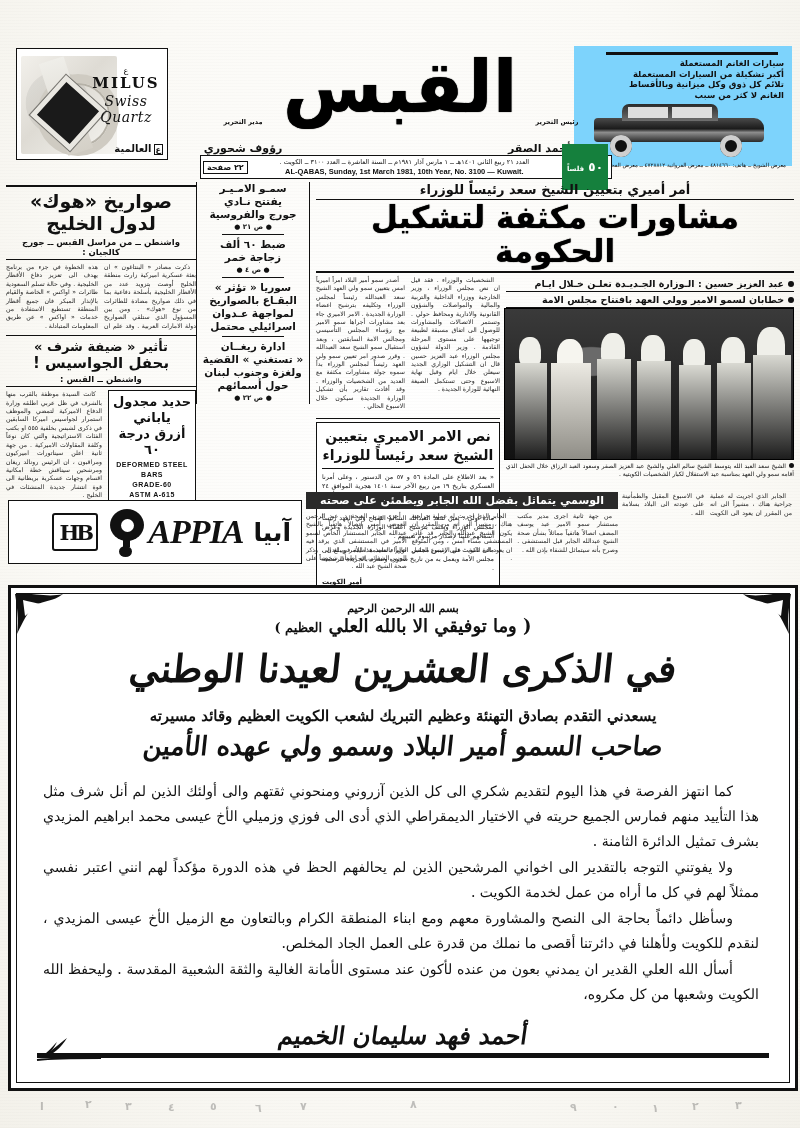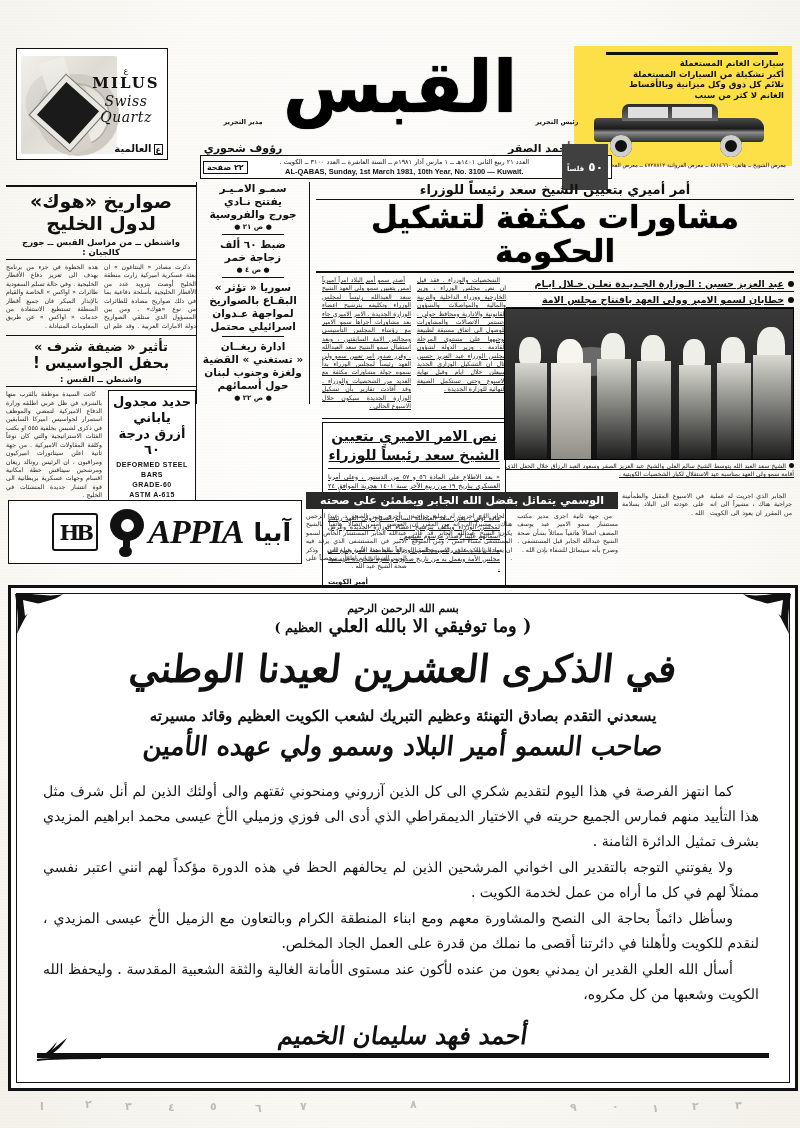--- a/index.html
+++ b/index.html
@@ -50,21 +50,21 @@
   .milus-brand{position:absolute;right:6px;top:18px;text-align:center;width:70px;}
   .milus-o{font-size:8px;line-height:7px;}
   .milus-name{font-family:"DejaVu Serif","Liberation Serif",serif;font-size:15px;letter-spacing:2px;font-weight:600;}
   .milus-sub{font-family:"DejaVu Serif","Liberation Serif",serif;font-style:italic;font-size:14px;letter-spacing:.5px;margin-top:1px;}
   .milus-ar{
     position:absolute;right:4px;bottom:4px;font-size:10px;font-weight:700;direction:rtl;
   }
   .milus-ar .mk{display:inline-block;border:1px solid #111;padding:0 1px;font-size:8px;margin-left:2px;}
 
   .ad-cars{
-    position:absolute;right:8px;top:4px;width:218px;height:120px;background:#fde047;
+    position:absolute;right:8px;top:4px;width:218px;height:120px;background:#7dd3fc;
   }
   .cars-rule{position:absolute;right:14px;top:6px;width:172px;height:3px;background:#111;}
   .cars-lines{position:absolute;right:8px;top:12px;width:196px;text-align:right;direction:rtl;}
   .cars-lines div{font-size:8.5px;font-weight:700;line-height:10.5px;letter-spacing:-.2px;white-space:nowrap;}
   .car-img{
     position:absolute;left:6px;top:58px;width:196px;height:50px;
   }
   .car-body{
     position:absolute;left:14px;top:14px;width:170px;height:24px;
     background:linear-gradient(180deg,#4a4a4a 0%,#1b1b1b 45%,#8d8d8d 60%,#2a2a2a 100%);
@@ -93,21 +93,21 @@
   .ed-left{position:absolute;left:188px;top:76px;text-align:center;direction:rtl;width:110px;}
   .ed-right{position:absolute;right:188px;top:76px;text-align:center;direction:rtl;width:110px;}
   .ed-role{font-size:6.5px;font-weight:700;}
   .ed-name{font-size:11px;font-weight:700;margin-top:16px;}
 
   .dateline{
     position:absolute;left:200px;top:113px;width:410px;height:22px;
     border:1.5px solid #111;background:#fff;display:flex;align-items:center;
   }
   .price-box{
-    background:#404040;color:#fff;font-weight:900;font-size:12px;
+    background:#15803d;color:#fff;font-weight:900;font-size:12px;
     padding:16px 5px;margin:2px 3px;direction:rtl;white-space:nowrap;letter-spacing:-.5px;
   }
   .price-box .fils{font-size:7px;font-weight:700;}
   .dl-text{flex:1;text-align:center;line-height:9px;padding:0 2px;}
   .dl-ar{font-size:6.5px;direction:rtl;white-space:nowrap;letter-spacing:-.2px;}
   .dl-en{font-size:7.5px;font-weight:700;font-family:"Liberation Sans",sans-serif;direction:ltr;white-space:nowrap;}
   .dl-stamp{
     font-size:8px;font-weight:900;direction:rtl;border:1px solid #111;
     padding:1px 3px;margin:2px;white-space:nowrap;
   }
@@ -361,21 +361,21 @@
     </div>
   </div>
 
   <div id="newsgrid">
 
     <div class="col" style="right:0;width:478px;">
       <div class="kicker">أمر أميري بتعيين الشيخ سعد رئيساً للوزراء</div>
       <div class="hl-main">مشاورات مكثفة لتشكيل الحكومة</div>
       <div class="rule-h"></div>
 
-      <div style="display:flex;gap:0;text-decoration:underline;">
+      <div style="display:flex;gap:6px;">
 
         <div style="width:288px;">
           <div class="bullet-line">
             <span class="dot"></span>
             <span>عبد العزيز حسين : الـوزارة الجـديـدة تعلـن خـلال ايـام</span>
           </div>
           <div class="bullet-line">
             <span class="dot"></span>
             <span>خطابان لسمو الامير وولي العهد بافتتاح مجلس الامة</span>
           </div>

